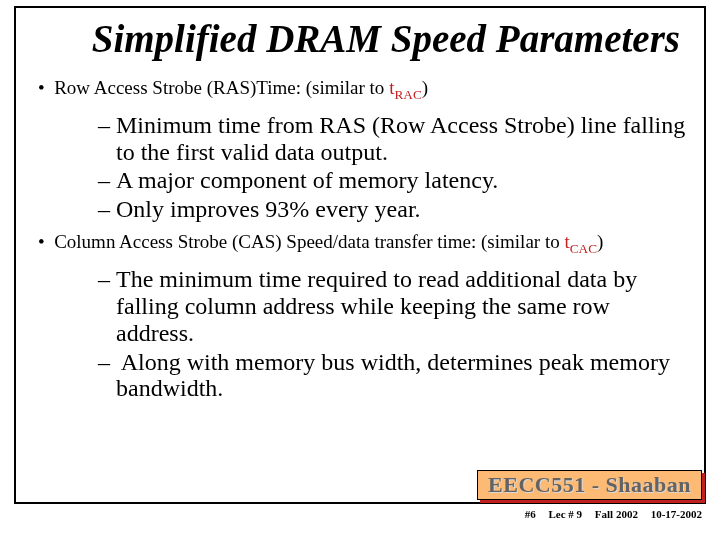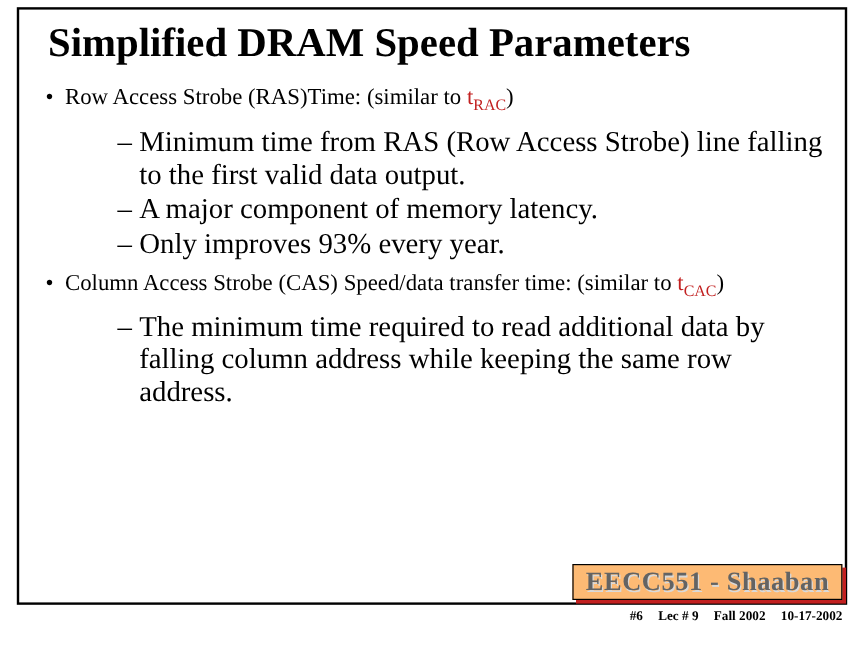--- a/index.html
+++ b/index.html
@@ -11,25 +11,26 @@
     overflow:hidden;
     position:relative;
   }
   .slide-border{
     position:absolute;
     left:14px;top:6px;right:14px;bottom:36px;
     border:2.5px solid #000;
     background:#fff;
   }
   .title{
-    font-size:34px;
+    font-size:39px;
     font-weight:bold;
-    text-align:left;
+    text-align:right;
     margin:10px 24px 16px 24px;
     line-height:1.1;
+    font-style:italic;
   }
   .content{
     margin:0 18px 0 22px;
     font-size:21px;
   }
   .l1{
     font-weight:normal;
     margin:4px 0 0 0;
     font-size:19px;
     line-height:1.2;
@@ -93,20 +94,21 @@
       <div class="l2"><span class="dash">–</span><span>Minimum time from RAS (Row Access Strobe) line falling to the first valid data output.</span></div>
       <div class="l2"><span class="dash">–</span><span>A major component of memory latency.</span></div>
       <div class="l2"><span class="dash">–</span><span>Only improves 93% every year.</span></div>
     </div>
 
     <div class="l1">
       •&nbsp;&nbsp;<span>Column Access Strobe (CAS) Speed/data transfer time: (similar to </span><span class="tred"><span>t</span><span class="sub">CAC</span></span><span>)</span>
     </div>
     <div class="l2-group">
       <div class="l2"><span class="dash">–</span><span>The minimum time required to read additional data by falling column address while keeping the same row address.</span></div>
+      <div class="l2"><span class="dash">–</span><span> Along with memory bus width, determines peak memory bandwidth.</span></div>
     </div>
 
   </div>
 </div>
 
 <div class="footer-box">
   <span class="footer-text">EECC551 - Shaaban</span>
 </div>
 
 <div class="footline">

